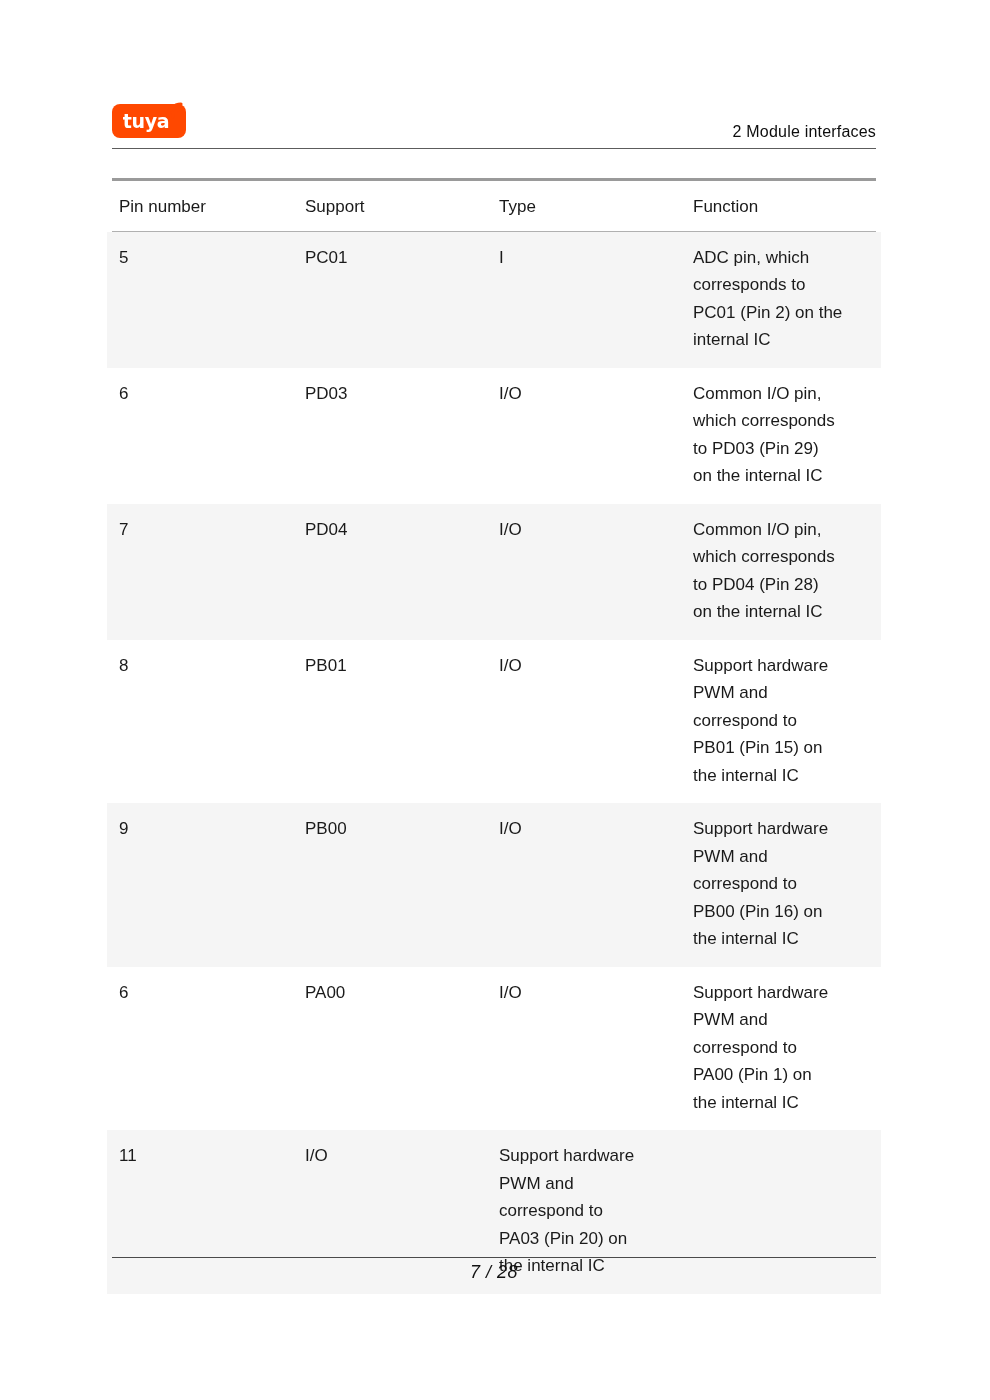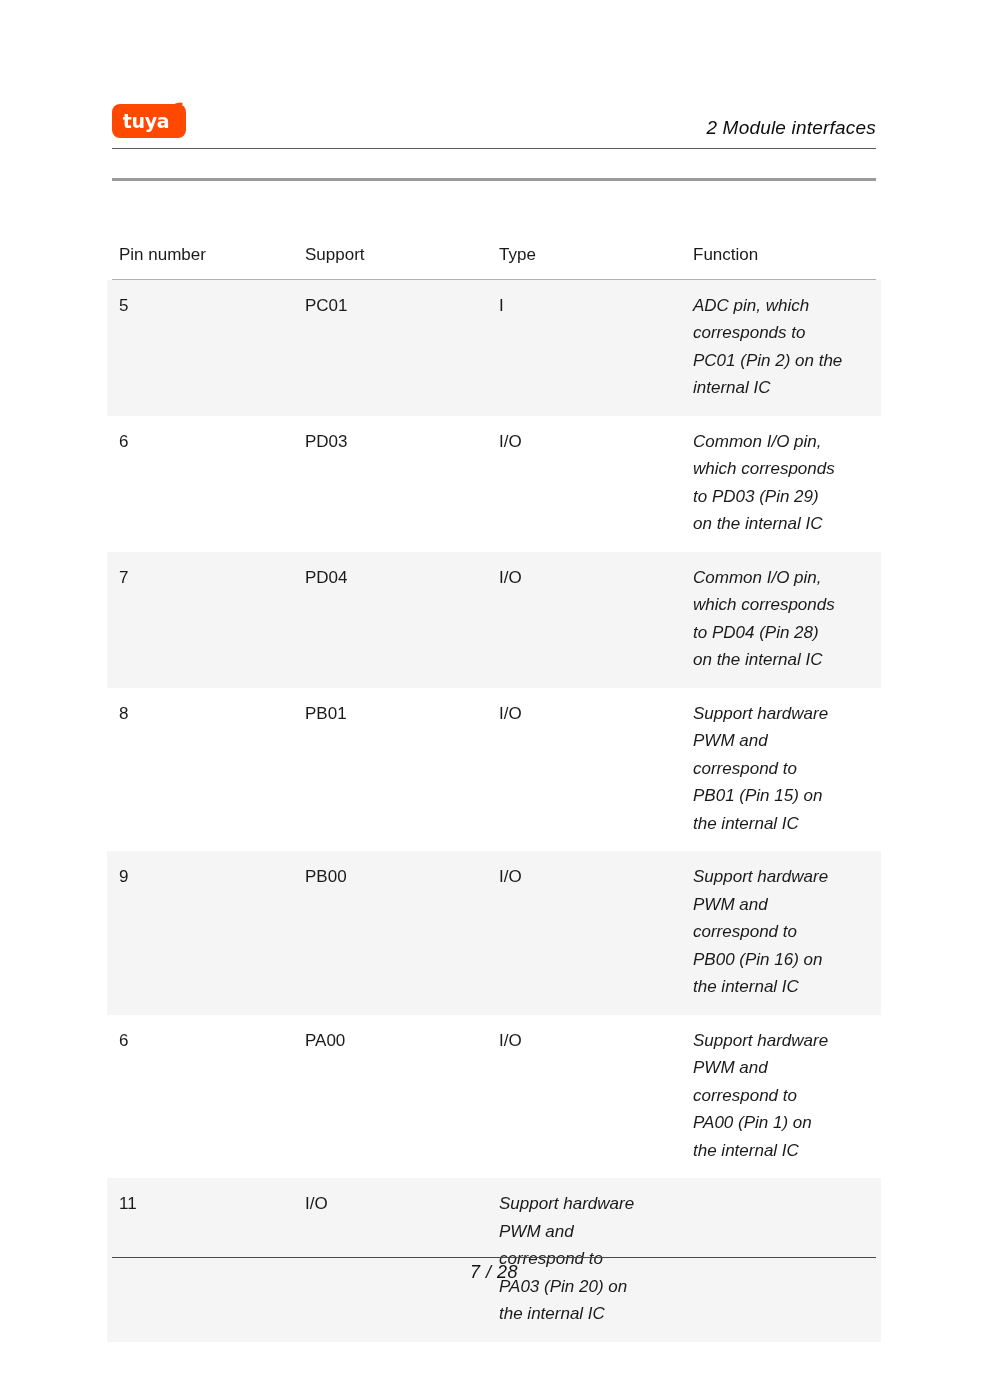--- a/index.html
+++ b/index.html
@@ -67,26 +67,25 @@
   }
   .logo-wifi {
     position: absolute;
     left: 52px;
     top: 0px;
     width: 22px;
     height: 20px;
   }
 
   .header-title {
-    font-size: 19px;
-    font-style: italic;
+    font-size: 16px;
     color: #0d0d0d;
     letter-spacing: 0.2px;
     line-height: 1;
-    margin-top: 22px;
+    margin-top: 28px;
     white-space: nowrap;
   }
 
   .header-rule {
     position: absolute;
     left: 112px;
     top: 148px;
     width: 764px;
     height: 1px;
     background: #5c5c5c;
@@ -105,21 +104,20 @@
     background: #9a9a9a;
     margin-left: 5px;
     width: 764px;
   }
 
   .thead {
     display: flex;
     width: 774px;
     padding: 15px 0 12px 0;
     box-sizing: border-box;
-    margin-top: 48px;
   }
   .thead .cell {
     font-size: 17px;
     color: #1a1a1a;
     line-height: 1.35;
   }
 
   .table-head-rule {
     height: 1px;
     background: #b0b0b0;
@@ -142,21 +140,21 @@
     line-height: 27.5px;
     color: #1a1a1a;
     box-sizing: border-box;
   }
 
   .col-pin   { width: 198px; padding-left: 12px; }
   .col-sym   { width: 194px; }
   .col-type  { width: 194px; }
   .col-func  { width: 188px; padding-right: 2px; }
 
-  .func-line { display: block; white-space: nowrap; font-style: italic; }
+  .func-line { display: block; white-space: nowrap; }
 
   
   .footer-rule {
     position: absolute;
     left: 112px;
     top: 1257px;
     width: 764px;
     height: 1px;
     background: #4a4a4a;
   }

